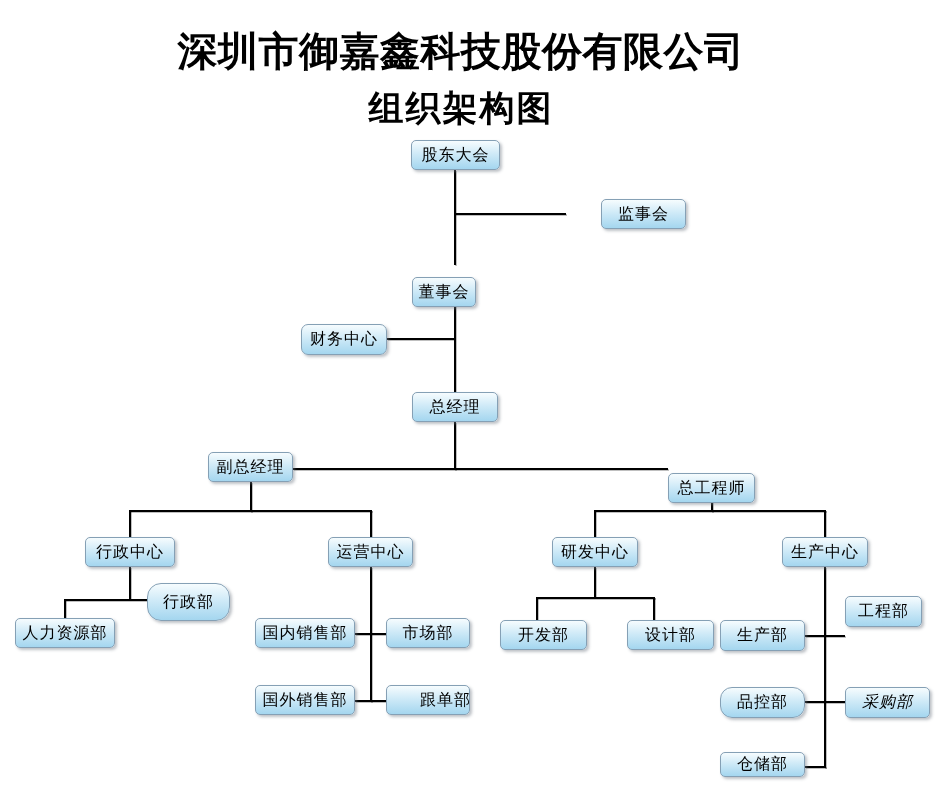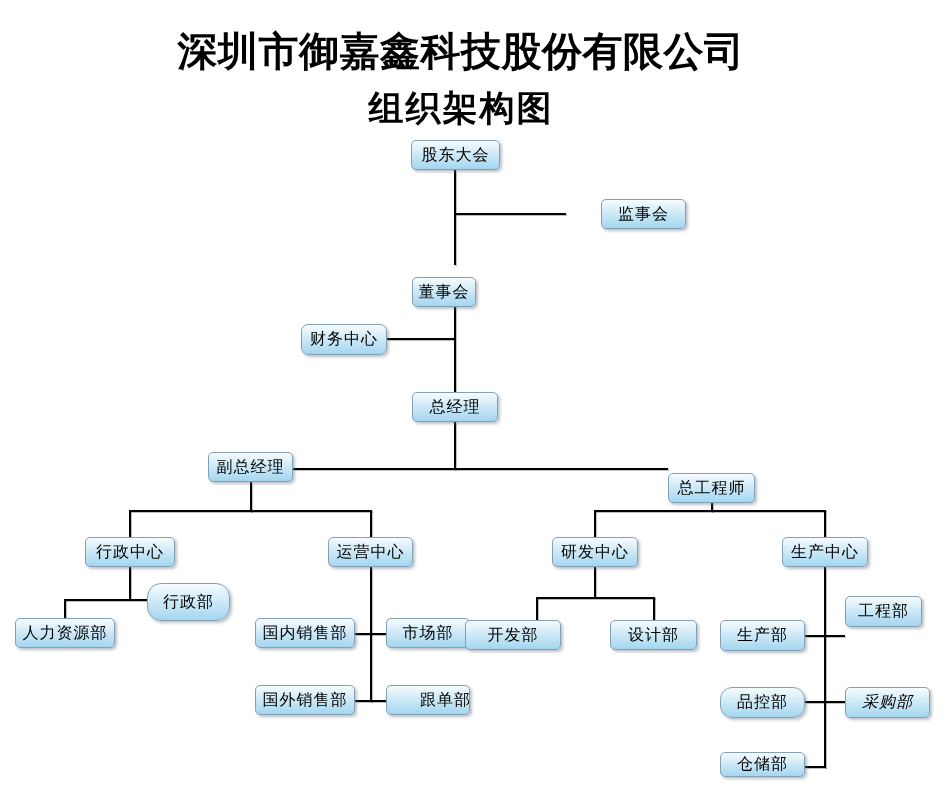--- a/index.html
+++ b/index.html
@@ -105,21 +105,21 @@
       <div class="node" style="left: 85px; top: 537px; width: 90px; height: 30px;">行政中心</div>
       <div class="node" style="left: 328px; top: 537px; width: 85px; height: 30px;">运营中心</div>
       <div class="node" style="left: 552px; top: 537px; width: 86px; height: 30px;">研发中心</div>
       <div class="node" style="left: 782px; top: 537px; width: 86px; height: 30px;">生产中心</div>
       <div class="node" style="left: 15px; top: 618px; width: 100px; height: 30px;">人力资源部</div>
       <div class="node" style="left: 147px; top: 583px; width: 83px; height: 38px; border-radius: 14px;">行政部</div>
       <div class="node" style="left: 255px; top: 618px; width: 100px; height: 30px;">国内销售部</div>
       <div class="node" style="left: 386px; top: 618px; width: 84px; height: 30px;">市场部</div>
       <div class="node" style="left: 255px; top: 685px; width: 100px; height: 30px;">国外销售部</div>
       <div class="node" style="left: 386px; top: 685px; width: 84px; height: 30px; padding-left: 35px;">跟单部</div>
-      <div class="node" style="left: 465px; top: 620px; width: 96px; height: 30px; text-align: center;">开发部</div>
-      <div class="node" style="left: 610px; top: 620px; width: 87px; height: 30px;">设计部</div>
+      <div class="node" style="left: 500px; top: 620px; width: 87px; height: 30px; text-align: center;">开发部</div>
+      <div class="node" style="left: 627px; top: 620px; width: 87px; height: 30px;">设计部</div>
       <div class="node" style="left: 720px; top: 620px; width: 85px; height: 31px;">生产部</div>
       <div class="node" style="left: 845px; top: 596px; width: 77px; height: 31px;">工程部</div>
       <div class="node" style="left: 720px; top: 687px; width: 85px; height: 31px; border-radius: 12px;">品控部</div>
       <div class="node" style="left: 845px; top: 687px; width: 85px; height: 31px; font-style: italic;">采购部</div>
       <div class="node" style="left: 720px; top: 752px; width: 85px; height: 25px;">仓储部</div>
     </div>
 </div>
 
 </body></html>

